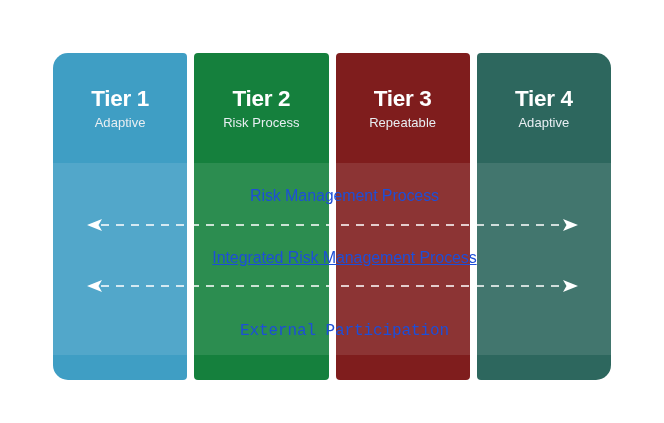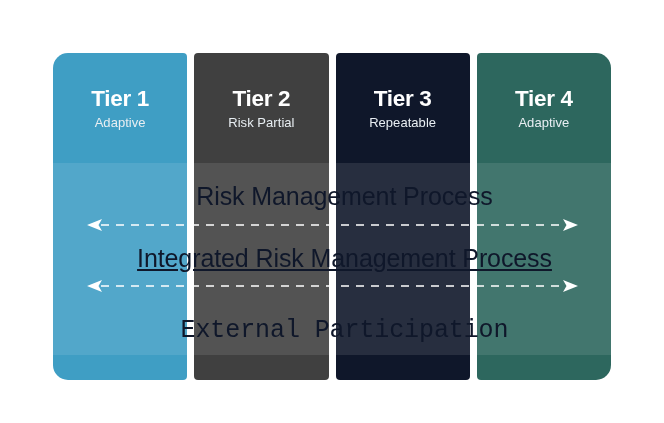--- a/index.html
+++ b/index.html
@@ -79,22 +79,22 @@
     height: 192px;
     background: rgba(255, 255, 255, 0.10);
     pointer-events: none;
   }
 
   .band-label {
     position: absolute;
     left: 0;
     right: 0;
     text-align: center;
-    color: #0f172a;
-    font-size: 25px;
+    color: #1d4ed8;
+    font-size: 16px;
     font-weight: normal;
     letter-spacing: -0.1px;
     line-height: 24px;
     padding-left: 25px;
   }
 
   .band-label.lbl-1 { top: 21px; }
   .band-label.lbl-2 { top: 83px; text-decoration: underline; }
   .band-label.lbl-3 { top: 156px; font-family: Liberation Mono, monospace; }
 
@@ -122,28 +122,28 @@
 
   <div class="tiers-card">
 
     <div class="tier-col" style="background:#3f9ec4;">
       <div class="tier-head">
         <span class="tier-title">Tier 1</span>
         <span class="tier-sub">Adaptive</span>
       </div>
     </div>
 
-    <div class="tier-col" style="background:#404040;">
+    <div class="tier-col" style="background:#15803d;">
       <div class="tier-head">
         <span class="tier-title">Tier 2</span>
-        <span class="tier-sub">Risk Partial</span>
+        <span class="tier-sub">Risk Process</span>
       </div>
     </div>
 
-    <div class="tier-col" style="background:#0f172a;">
+    <div class="tier-col" style="background:#7f1d1d;">
       <div class="tier-head">
         <span class="tier-title">Tier 3</span>
         <span class="tier-sub">Repeatable</span>
       </div>
     </div>
 
     <div class="tier-col" style="background:#2d675e;">
       <div class="tier-head">
         <span class="tier-title">Tier 4</span>
         <span class="tier-sub">Adaptive</span>

